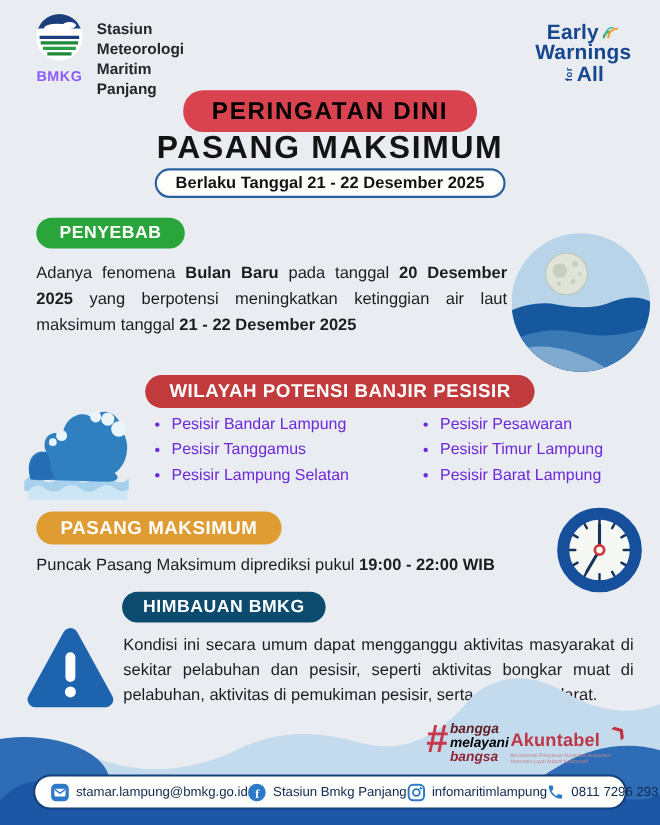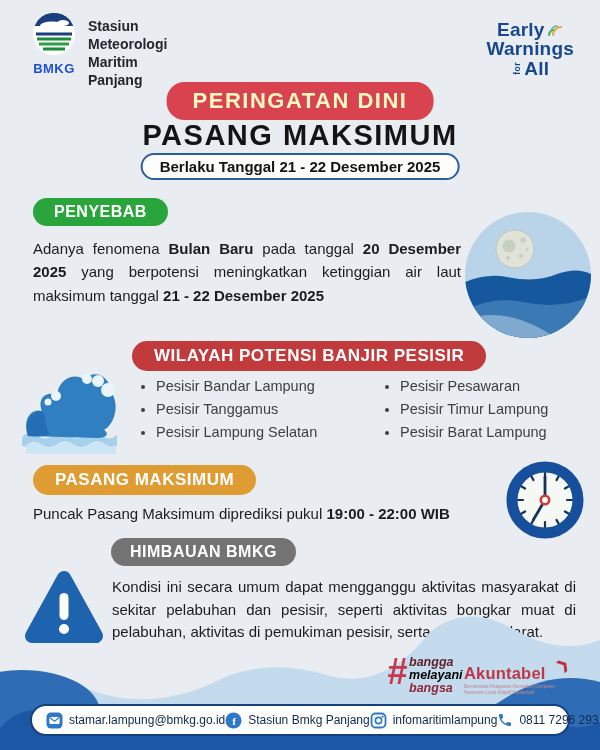--- a/index.html
+++ b/index.html
@@ -1,50 +1,50 @@
 <!DOCTYPE html>
 <html><head>
 <meta charset="utf-8">
 <style>
   html,body{margin:0;padding:0;background:#dfe4ea;font-family:"Liberation Sans",sans-serif;}
   .poster{position:relative;width:600px;height:750px;margin:0 auto;background:#e9edf2;overflow:hidden;}
   .abs{position:absolute;}
 
   
   .logo-block{left:26px;top:12px;width:56px;text-align:center;}
-  .logo-label{font-size:13px;font-weight:800;color:#1d4ed8;letter-spacing:.5px;margin-top:1px;}
+  .logo-label{font-size:13px;font-weight:800;color:#8b5cf6;letter-spacing:.5px;margin-top:1px;}
   .station{left:88px;top:18px;font-size:14px;font-weight:700;color:#23262b;line-height:1.28;}
   .ewfa{right:26px;top:20px;text-align:center;color:#17478e;font-weight:800;line-height:1.02;}
   .ewfa .l1,.ewfa .l2,.ewfa .l3{font-size:19px;letter-spacing:.2px;}
   .ewfa .for{display:inline-block;transform:rotate(-90deg) translateX(1px);font-size:8.5px;letter-spacing:.5px;vertical-align:middle;}
 
   
-  .banner-red{top:82px;left:50%;transform:translateX(-50%);background:#d8434f;color:#fef9c3;
+  .banner-red{top:82px;left:50%;transform:translateX(-50%);background:#d8434f;color:#000000;
     font-size:22px;font-weight:800;letter-spacing:1.5px;padding:6px 26px;border-radius:18px;white-space:nowrap;}
   .main-title{top:119px;width:100%;text-align:center;font-size:29px;font-weight:800;color:#141414;letter-spacing:1.5px;}
   .validity{top:153px;left:50%;transform:translateX(-50%);background:#fdfdfc;border:2px solid #2c5f9e;
     color:#141414;font-size:15px;font-weight:700;padding:3px 17px;border-radius:15px;white-space:nowrap;}
 
   
   .pill{color:#fff;font-weight:700;border-radius:15px;white-space:nowrap;text-align:right;}
   .pill-penyebab{left:33px;top:198px;background:#2aa53c;font-size:16px;padding:5px 21px;letter-spacing:.5px;}
   .pill-wilayah{left:132px;top:341px;background:#c13a3c;font-size:17px;padding:5px 22px;letter-spacing:.5px;}
   .pill-pasang{left:33px;top:465px;background:#df9c33;font-size:17px;padding:5px 22px;letter-spacing:.5px;}
-  .pill-himbauan{left:111px;top:538px;background:#737373;font-size:16px;padding:5px 19px;letter-spacing:.5px;}
+  .pill-himbauan{left:111px;top:538px;background:#0c4a6e;font-size:16px;padding:5px 19px;letter-spacing:.5px;}
 
   .para{font-size:15px;color:#1c1c1e;line-height:1.55;text-align:justify;}
   .p-penyebab{left:33px;top:237px;width:428px;}
   .p-pasang{left:33px;top:502px;width:470px;text-align:left;}
   .p-himbauan{left:112px;top:576px;width:464px;line-height:1.5;}
   .para b{font-weight:700;}
 
   
   .bullets{left:138px;top:378px;display:flex;}
   .bullets ul{margin:0;padding-left:18px;list-style:disc;}
-  .bullets li{font-size:14.5px;color:#404040;margin-bottom:7px;}
+  .bullets li{font-size:14.5px;color:#6d28d9;margin-bottom:7px;}
   .col1{width:226px;}
   .col2{width:212px;}
 
   
   .bangga{left:387px;top:656px;display:flex;align-items:flex-start;}
   .hash{font-size:36px;font-weight:800;font-style:italic;color:#c8374a;line-height:.9;margin-right:2px;}
   .bangga-words{font-size:12.5px;font-weight:800;line-height:1.05;font-style:italic;}
   .w1{color:#5f1d26;}.w2{color:#000000;}.w3{color:#8f2736;}
   .berakhlak{left:464px;top:664px;width:96px;}
   .ba-title{font-size:16.5px;font-weight:800;color:#bf3646;letter-spacing:.2px;position:relative;}

